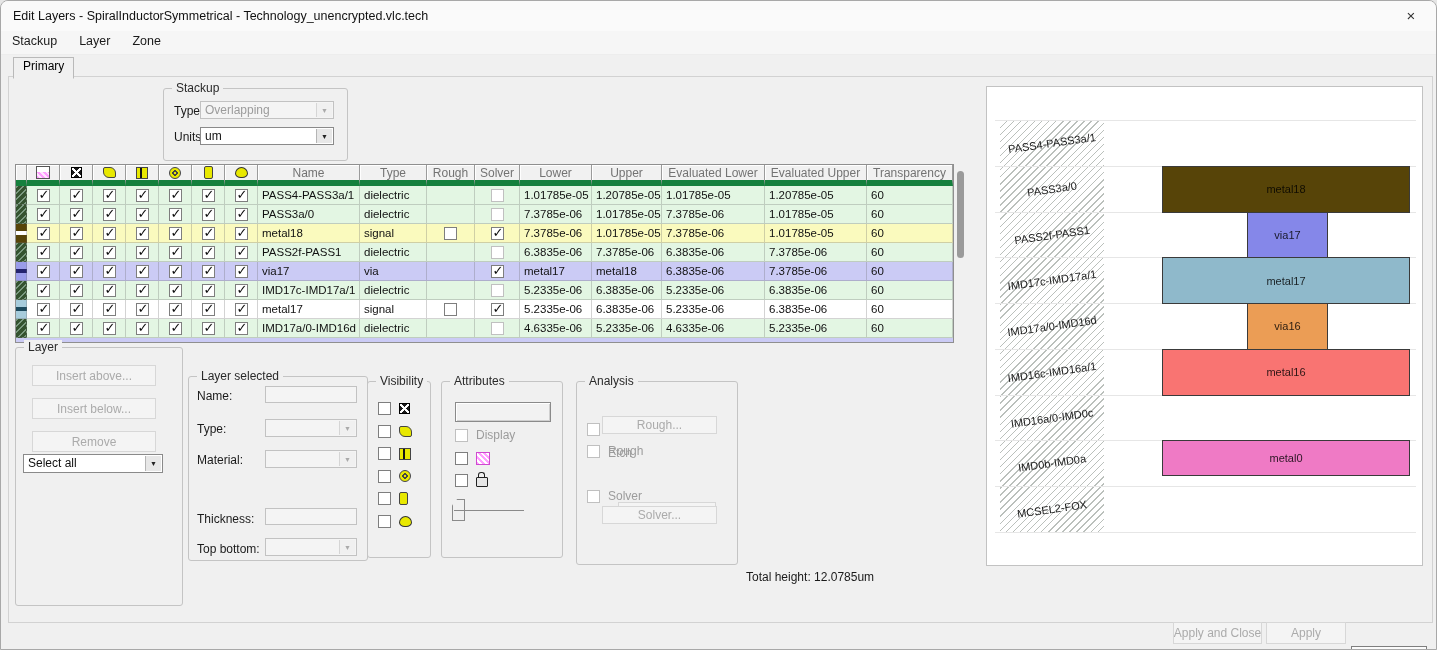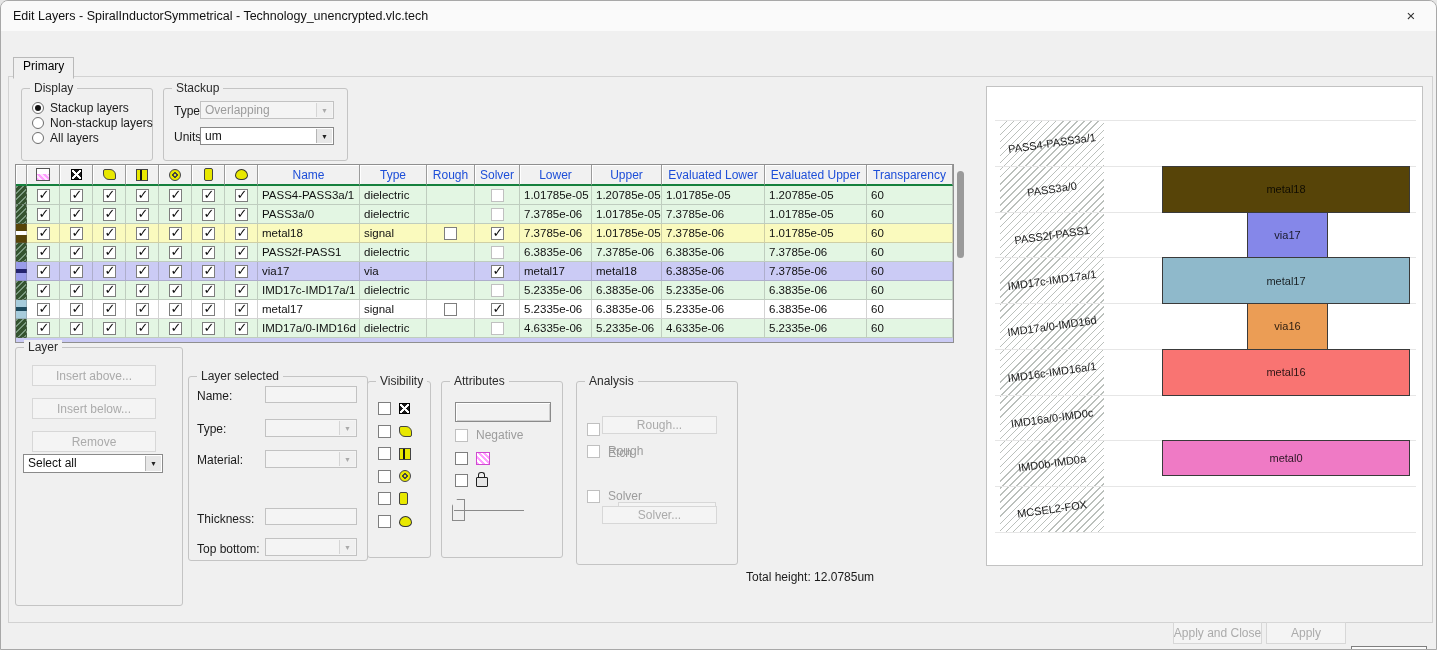--- a/index.html
+++ b/index.html
@@ -39,22 +39,22 @@
   .btn.dis{background:#f4f4f4;border:1px solid #d7d7d7;color:#ababab;}
   .btn.en{background:#fbfbfb;border:1px solid #7e7e7e;color:#6d28d9;cursor:pointer;margin-top:24px;}
   
   .cb{width:13px;height:13px;background:#fff;border:1px solid #7e7e7e;box-sizing:border-box;position:relative;flex:0 0 auto;}
   .cb.checked::after{content:"✓";position:absolute;left:1px;top:-3px;font-size:13px;font-weight:bold;color:#0a0a0a;}
   .cb.dis{border-color:#c0c0c0;}
   
   #layer-table{position:absolute;left:14px;top:163px;border:1px solid #8f8f8f;z-index:2;background:#fff;}
   .tr{display:grid;height:19px;}
   .tr.hdr{height:21px;}
-  .th{background:#f1f1f1;border-right:1px solid #9b9b9b;border-bottom:2px solid #15803d;box-shadow:inset 1px 1px 0 #fff;
-      display:flex;align-items:center;justify-content:center;font-size:12px;color:#1d4ed8;overflow:hidden;white-space:nowrap;}
+  .th{background:#f1f1f1;border-right:1px solid #9b9b9b;border-bottom:6px solid #15803d;box-shadow:inset 1px 1px 0 #fff;
+      display:flex;align-items:center;justify-content:center;font-size:12px;color:#737373;overflow:hidden;white-space:nowrap;}
   .td{border-right:1px solid rgba(110,110,110,.30);border-bottom:1px solid rgba(110,110,110,.30);
       display:flex;align-items:center;overflow:hidden;white-space:nowrap;box-sizing:border-box;}
   .td.txt{padding-left:4px;font-size:11.5px;color:#111;}
   .td.cbc{justify-content:center;}
   .sw-dielectric{background:repeating-linear-gradient(135deg,#7b9a80 0 1.5px,#34532f 1.5px 4.5px);}
   .sw-metal18{background:linear-gradient(#574408 38%,#fff 38% 60%,#574408 60%);}
   .sw-via17{background:linear-gradient(#9a9cea 38%,#23236e 38% 60%,#9a9cea 60%);}
   .sw-metal17{background:linear-gradient(#a7ccdc 38%,#1d4a5e 38% 60%,#a7ccdc 60%);}
   #tbl-partial{position:absolute;left:14px;top:337px;width:937px;height:4px;background:#cbcbf5;border:1px solid #8f8f8f;border-top:none;box-sizing:content-box;z-index:2;}
   #vscroll{position:absolute;left:956px;top:170px;width:7px;height:87px;background:#9a9a9a;border-radius:4px;z-index:2;}
@@ -92,39 +92,25 @@
 </head>
 <body>
 
 <div class="dlg">
 
   <div class="titlebar">
     <span class="t">Edit Layers - SpiralInductorSymmetrical - Technology_unencrypted.vlc.tech</span>
     <span class="closex">×</span>
   </div>
 
+  <div class="menubar" id="menubar"><span class="mi">Stackup</span><span class="mi">Layer</span><span class="mi">Zone</span></div>
 
   <div class="tab">Primary</div>
   <div class="tabpage"></div>
 
-  <div class="grp" id="display-grp" style="left:20px;top:87px;width:130px;height:71px;">
-    <span class="gt">Display</span>
-  <div class="radrow" style="top: 12px;">
-        <span class="radio sel"></span>
-        <span>Stackup layers</span>
-      </div>
-      <div class="radrow" style="top: 27px;">
-        <span class="radio"></span>
-        <span>Non-stackup layers</span>
-      </div>
-      <div class="radrow" style="top: 42px;">
-        <span class="radio"></span>
-        <span>All layers</span>
-      </div>
-    </div>
 
   <div class="grp" style="left:162px;top:87px;width:183px;height:71px;">
     <span class="gt">Stackup</span>
     <span class="lbl" style="left:10px;top:15px;">Type:</span>
     <div class="combo dis" style="left:36px;top:12px;width:134px;">
       <span class="cv">Overlapping</span>
       <span class="arr">▼</span>
     </div>
     <span class="lbl" style="left:10px;top:41px;">Units:</span>
     <div class="combo" style="left:36px;top:38px;width:134px;">
@@ -515,21 +501,21 @@
         <div class="cb"></div>
         <span class="i-bug"></span>
       </div>
     </div>
 
   <div class="grp" style="left:440px;top:380px;width:120px;height:175px;">
     <span class="gt">Attributes</span>
     <div class="abtn" style="left:13px;top:20px;width:94px;height:18px;"></div>
     <div class="vrow" style="left:13px;top:46px;">
       <div class="cb dis"></div>
-      <span class="lbl dim" style="position:static;">Negative</span>
+      <span class="lbl dim" style="position:static;">Display</span>
     </div>
     <div class="vrow" style="left:13px;top:70px;">
       <div class="cb"></div>
       <span class="i-pattern2"></span>
     </div>
     <div class="vrow" style="left:13px;top:91px;">
       <div class="cb"></div>
       <span class="i-lock"></span>
     </div>
     <div class="slider-handle" style="left:10px;top:117px;"></div>

